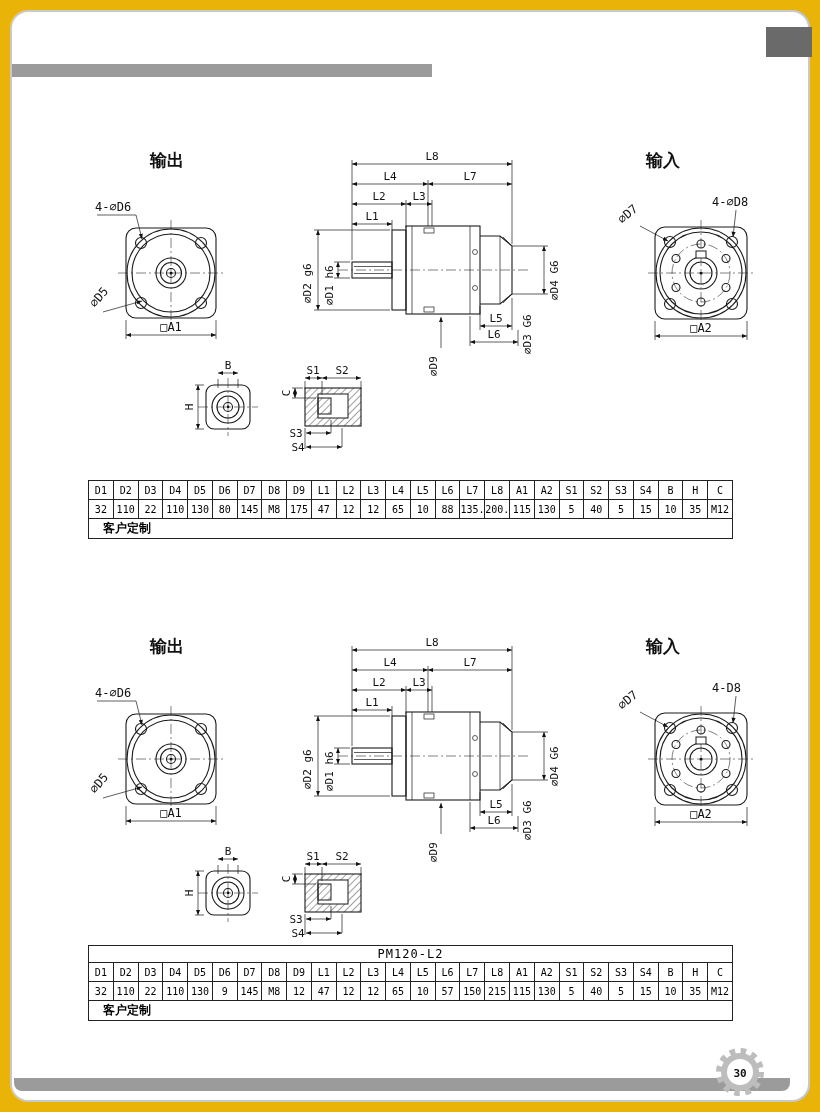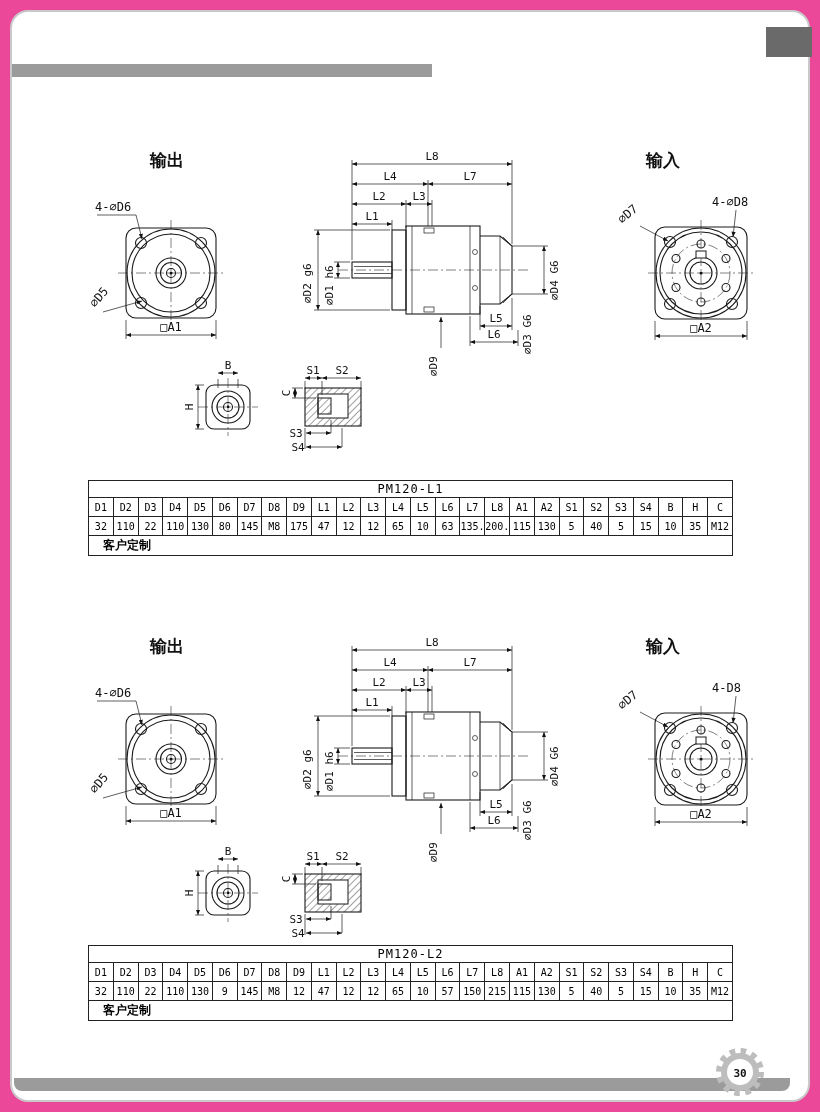--- a/index.html
+++ b/index.html
@@ -1,18 +1,18 @@
 <!DOCTYPE html>
 <html><head>
 <meta charset="utf-8">
 <style>
   *{margin:0;padding:0;box-sizing:border-box}
   html,body{background:#d6d6d6}
   body{width:820px;height:1112px;font-family:"DejaVu Sans Mono",monospace}
-  .page{position:relative;width:820px;height:1112px;background:#ec4899;overflow:hidden}
+  .page{position:relative;width:820px;height:1112px;background:#eab308;overflow:hidden}
   .card{position:absolute;left:10px;top:10px;width:800px;height:1092px;background:#ffffff;
         border:2px solid #c9c9c9;border-radius:18px}
   .bar-top{position:absolute;left:12px;top:64px;width:420px;height:13px;background:#9b9b9b}
   .block-tr{position:absolute;left:766px;top:27px;width:46px;height:30px;background:#6a6a6a}
   .bar-bottom{position:absolute;left:14px;top:1078px;width:776px;height:13px;background:#9b9b9b;border-radius:0 0 8px 8px}
   svg.section{position:absolute;left:0;width:820px;height:345px;overflow:visible}
   svg text{font-family:"DejaVu Sans Mono",monospace;fill:#111;font-size:11px}
   svg text.lbl{font-size:12px}
   svg text.big{font-size:17px;font-weight:bold;font-family:"DejaVu Sans","Liberation Sans",sans-serif}
   .ln{stroke:#1a1a1a;stroke-width:1.1;fill:none}
@@ -380,23 +380,20 @@
       <line class="tn" x1="342" y1="288" x2="342" y2="307"></line>
       <line class="tn" x1="306" y1="293" x2="331" y2="293" marker-start="url(#ar0)" marker-end="url(#ar0)"></line>
       <text x="296" y="297" text-anchor="middle">S3</text>
       <line class="tn" x1="306" y1="307" x2="342" y2="307" marker-start="url(#ar0)" marker-end="url(#ar0)"></line>
       <text x="298" y="311" text-anchor="middle">S4</text>
     </g>
   </svg>
 
   <table class="spec" style="top:480px">
       <tbody>
-        <tr class="t-title">
-          <td colspan="26">PM120-L1</td>
-        </tr>
         <tr class="t-head">
           <td>D1</td>
           <td>D2</td>
           <td>D3</td>
           <td>D4</td>
           <td>D5</td>
           <td>D6</td>
           <td>D7</td>
           <td>D8</td>
           <td>D9</td>
@@ -426,21 +423,21 @@
           <td>130</td>
           <td>80</td>
           <td>145</td>
           <td>M8</td>
           <td>175</td>
           <td>47</td>
           <td>12</td>
           <td>12</td>
           <td>65</td>
           <td>10</td>
-          <td>63</td>
+          <td>88</td>
           <td>135.5</td>
           <td>200.5</td>
           <td>115</td>
           <td>130</td>
           <td>5</td>
           <td>40</td>
           <td>5</td>
           <td>15</td>
           <td>10</td>
           <td>35</td>

